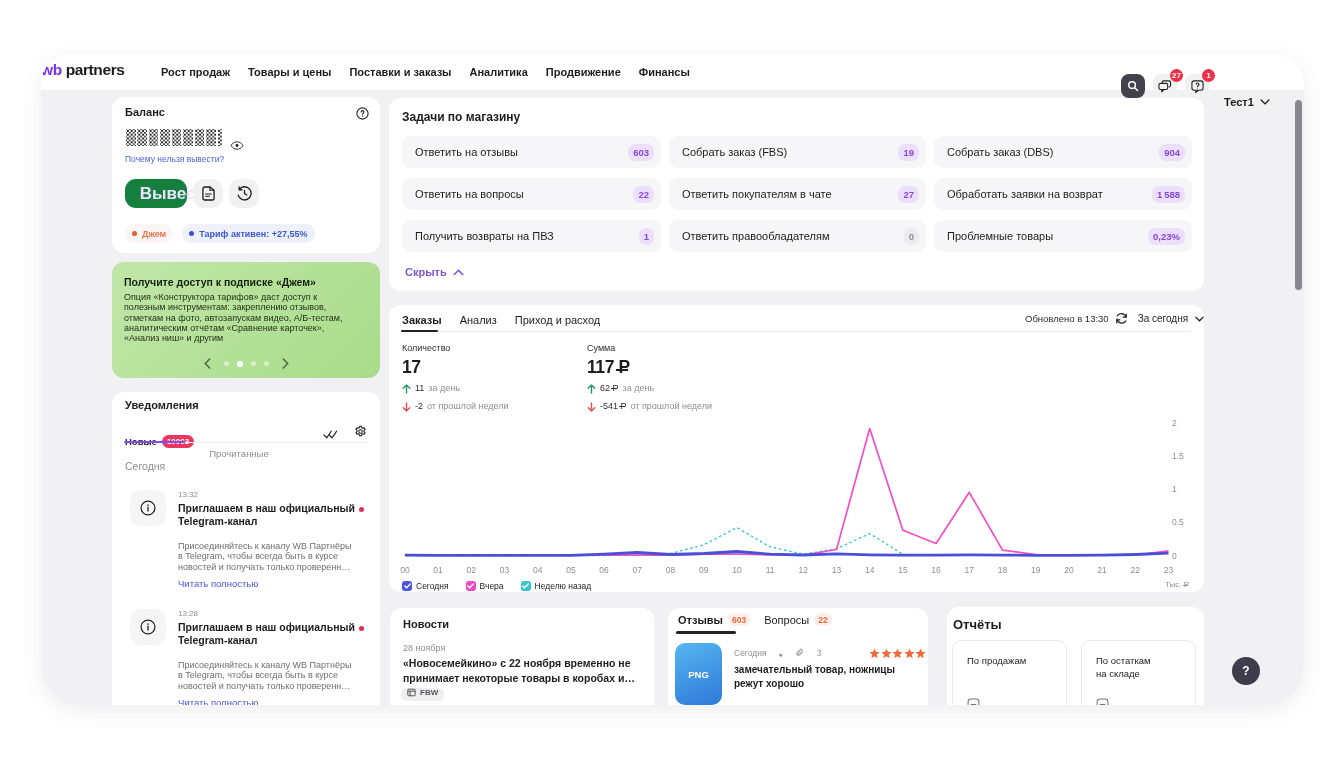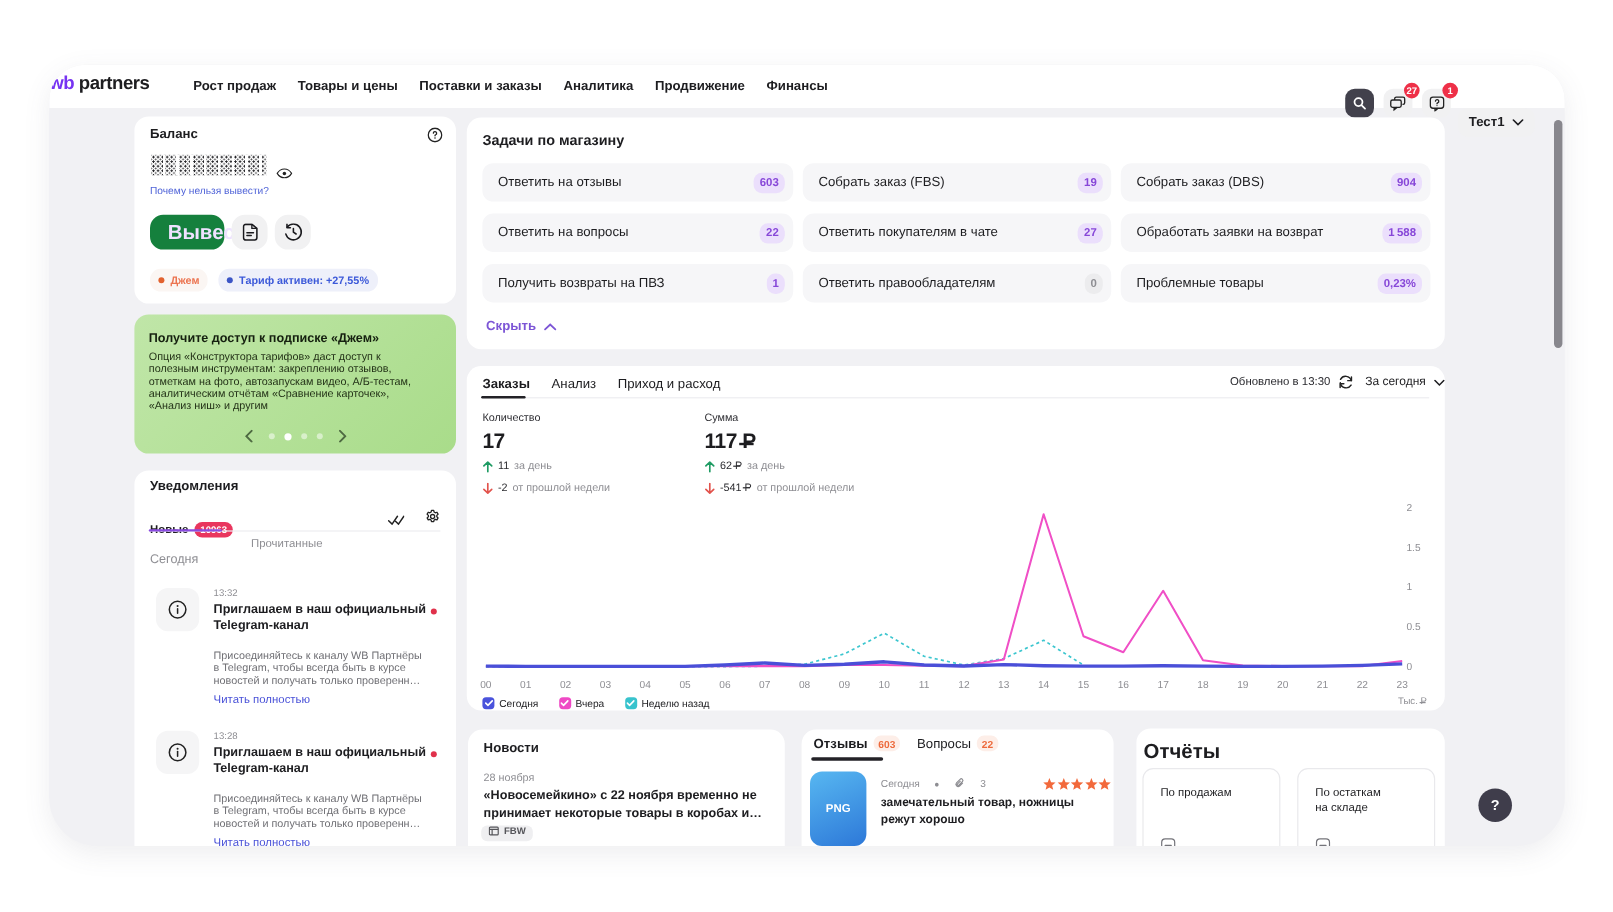--- a/index.html
+++ b/index.html
@@ -100,21 +100,21 @@
 .rtabs{position:absolute;left:10px;top:5px;display:flex;gap:14px;font-size:11px;align-items:center;}
 .rtabs .rt{display:flex;gap:5px;align-items:center;font-weight:700;}
 .rtabs .rt2{font-weight:400;}
 .obadge{color:#ed6a3c;background:#fdeee8;border-radius:6px;font-size:8.5px;font-weight:700;padding:1.5px 4px;}
 .rline{position:absolute;left:8px;top:23px;width:60px;height:2.5px;background:#232227;border-radius:2px;}
 .rthumb{position:absolute;left:7px;top:35px;width:47px;height:62px;border-radius:10px;background:linear-gradient(155deg,#57b7f1,#2d78d8);color:#fff;font-size:9.5px;font-weight:700;display:flex;align-items:center;justify-content:center;}
 .rmeta{position:absolute;left:66px;top:40px;font-size:8.5px;color:#8e8e93;display:flex;align-items:flex-end;gap:12px;}
 .stars{position:absolute;left:201px;top:40px;display:flex;gap:0.5px;white-space:nowrap;}
 .rtext{position:absolute;left:66px;top:55px;width:168px;font-size:10px;font-weight:700;line-height:14px;}
 #reports{left:906px;top:553px;width:257px;height:98px;border-radius:12px 12px 0 0;}
-#reports h3{position:absolute;left:6px;top:10px;font-size:17px;font-weight:700;}
+#reports h3{position:absolute;left:6px;top:10px;font-size:13px;font-weight:700;}
 .rcards{position:absolute;left:5px;top:33px;display:flex;gap:14px;}
 .rcard{width:115px;height:80px;border:1px solid #e9e9ec;border-radius:9px;padding:13px 14px;font-size:9.5px;line-height:13px;position:relative;}
 .rcard .ric{position:absolute;left:14px;top:57px;color:#74747a;}
 .scrollthumb{position:absolute;right:2px;top:46px;width:7px;height:190px;border-radius:4px;background:#88878d;}
 .helpbtn{position:absolute;left:1191px;top:603px;width:28px;height:28px;border-radius:50%;background:#3f3d4b;color:#fff;font-size:12px;font-weight:700;display:flex;align-items:center;justify-content:center;}
 </style>
 </head>
 <body>
 <div id="frame">
   <header>

